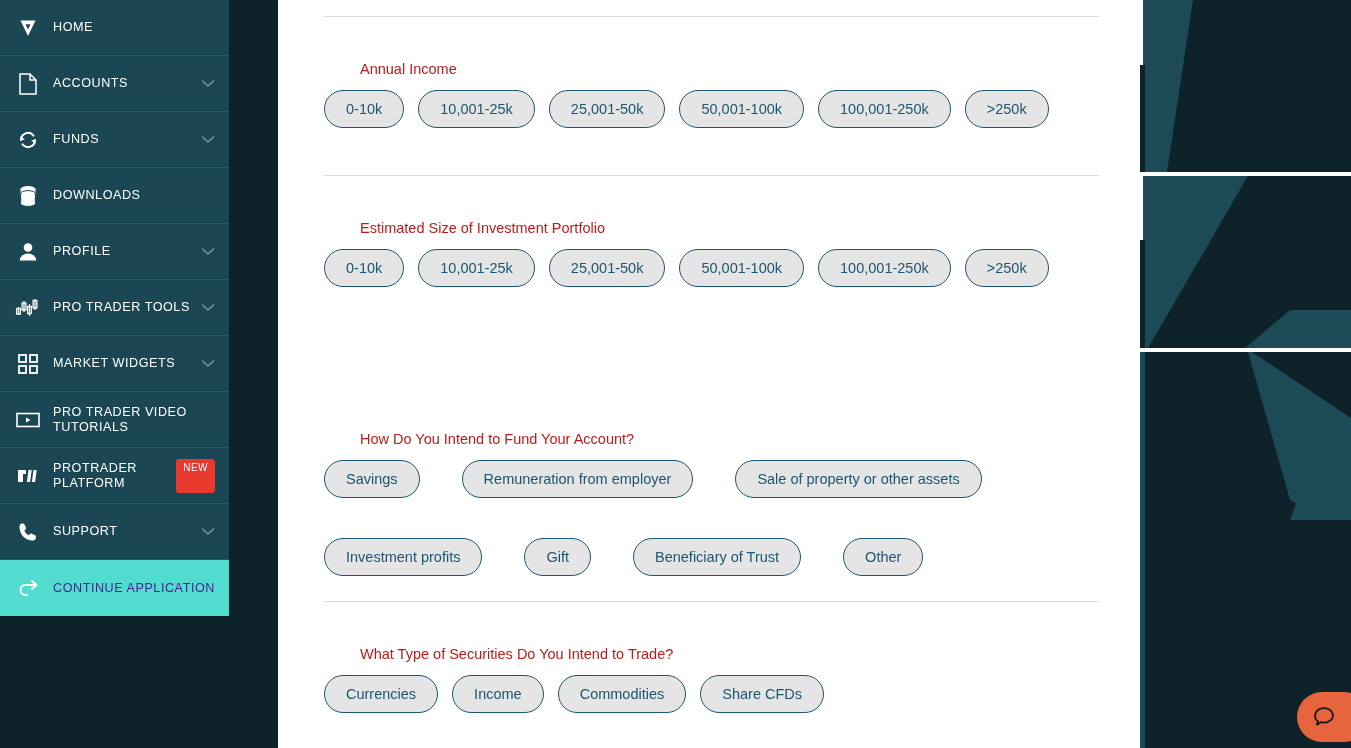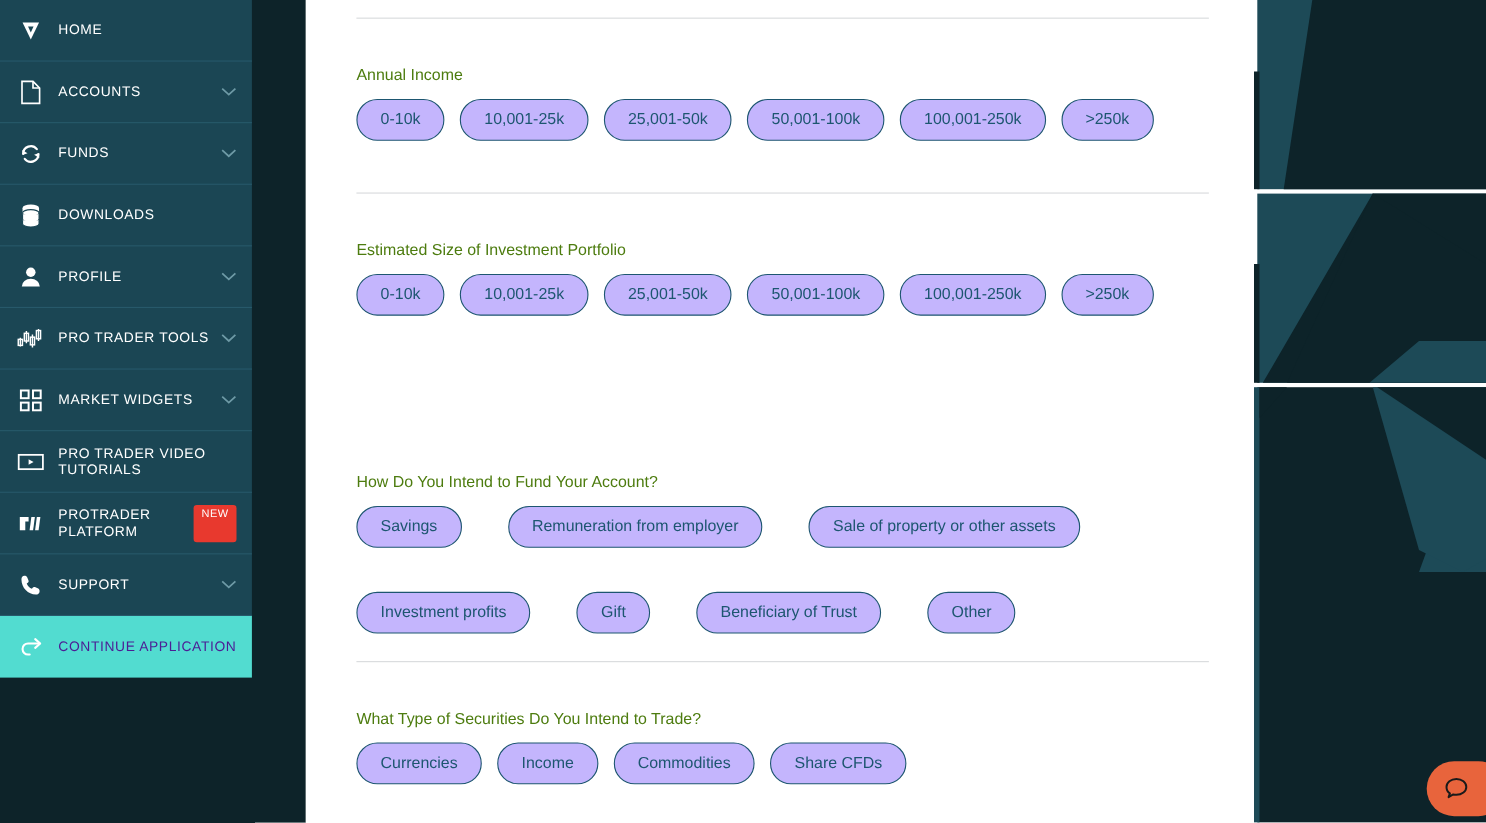--- a/index.html
+++ b/index.html
@@ -83,33 +83,34 @@
     width: 862px; height: 748px;
     background: #ffffff;
     overflow: hidden;
   }
 
   .hr {
     height: 1px; background: #d8dadc; width: 775px;
     margin: 0;
   }
   .field-label {
-    color: #4d7c0f;
+    color: #b91c1c;
     font-size: 14.5px;
     line-height: 18px;
     font-weight: 400;
+    margin-left: 36px;
   }
   .chips { display: flex; flex-wrap: wrap; }
   .chip {
     display: inline-flex; align-items: center; justify-content: center;
     height: 38px;
     padding: 0 21px;
     border: 1px solid #1d5670;
     border-radius: 20px;
-    background: #c4b5fd;
+    background: #e5e5e5;
     color: #1d5670;
     font-size: 14.5px;
     line-height: 16px;
     white-space: nowrap;
     cursor: pointer;
     margin: 0 14px 12px 0;
   }
 
   
   .sec { position: absolute; left: 46px; }

